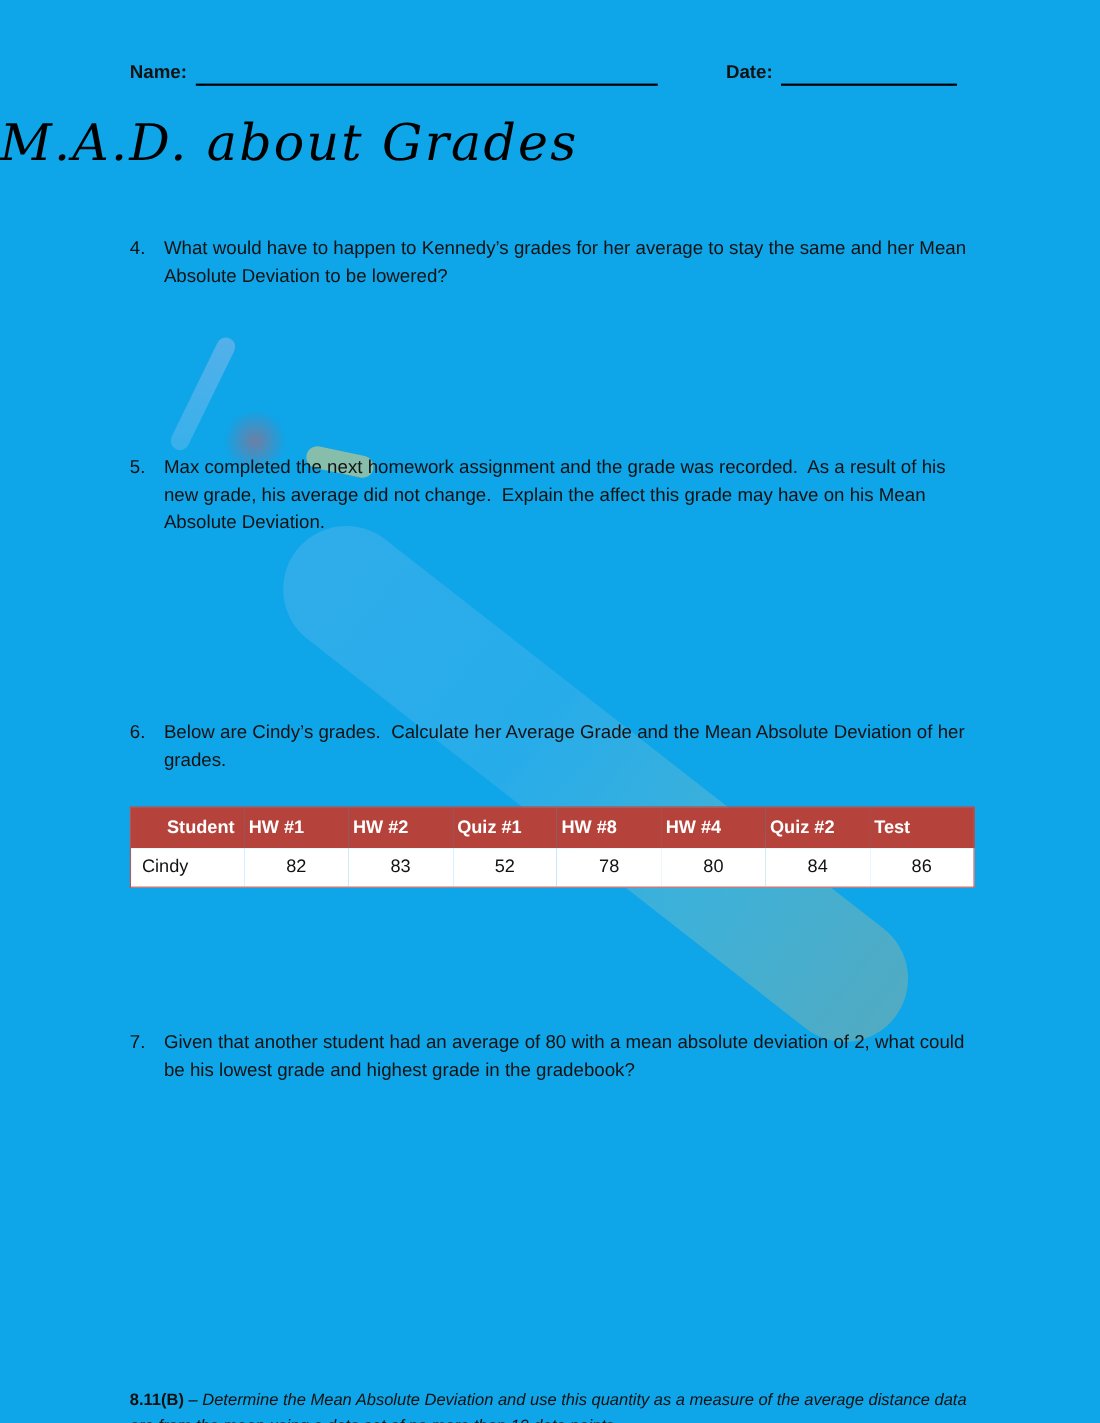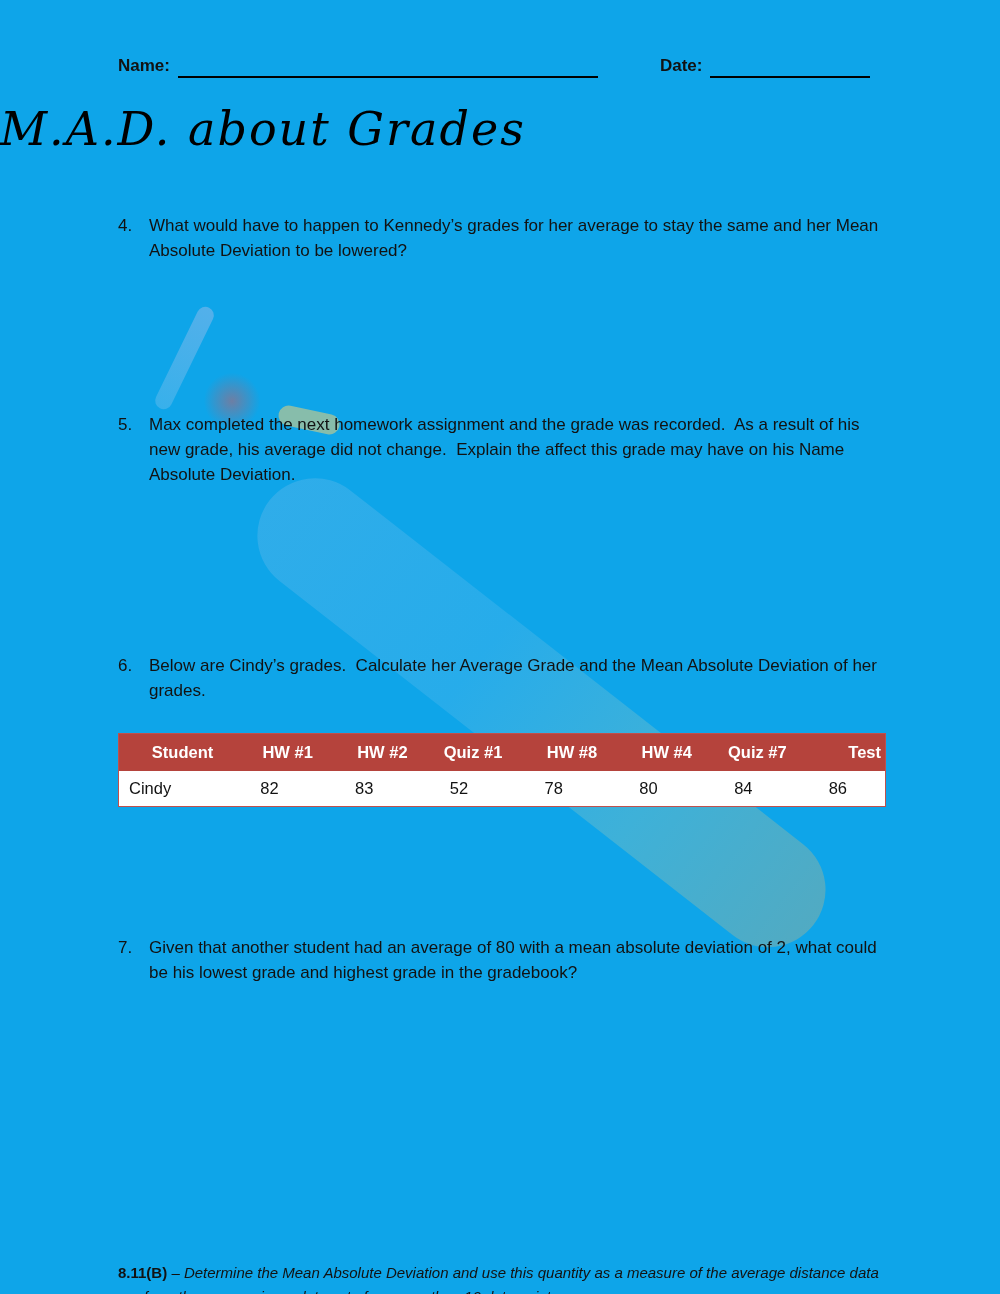--- a/index.html
+++ b/index.html
@@ -95,21 +95,21 @@
     border-collapse:collapse;
     table-layout:fixed;
     border:1px solid var(--table-border);
   }
   th{
     background:var(--table-header-bg);
     color:#ffffff;
     font-weight:bold;
     font-size:16.5px;
     padding:9px 4px;
-    text-align:right;
+    text-align:left;
   }
   th:first-child{width:13.5%;text-align:center;padding-left:28px;}
   td{
     font-size:16.5px;
     padding:8px 4px;
     text-align:center;
     background:#ffffff;
   }
   td:first-child{
     font-weight:normal;
@@ -145,39 +145,39 @@
 
   <h1 class="title">M.A.D. about Grades</h1>
 
   <div class="question q4">
     <span class="q-num">4.</span>
     <span class="q-text">What would have to happen to Kennedy’s grades for her average to stay the same and her Mean Absolute Deviation to be lowered?</span>
   </div>
 
   <div class="question q5">
     <span class="q-num">5.</span>
-    <span class="q-text">Max completed the next homework assignment and the grade was recorded.  As a result of his new grade, his average did not change.  Explain the affect this grade may have on his Name Absolute Deviation.</span>
+    <span class="q-text">Max completed the next homework assignment and the grade was recorded.  As a result of his new grade, his average did not change.  Explain the affect this grade may have on his Mean Absolute Deviation.</span>
   </div>
 
   <div class="question q6">
     <span class="q-num">6.</span>
     <span class="q-text">Below are Cindy’s grades.  Calculate her Average Grade and the Mean Absolute Deviation of her grades.</span>
   </div>
 
   <div class="grades-table-wrap">
     <table>
       <thead>
         <tr>
           <th>Student</th>
           <th>HW #1</th>
           <th>HW #2</th>
           <th>Quiz #1</th>
           <th>HW #8</th>
           <th>HW #4</th>
-          <th>Quiz #7</th>
+          <th>Quiz #2</th>
           <th>Test</th>
         </tr>
       </thead>
       <tbody>
         <tr>
           <td>Cindy</td>
           <td>82</td>
           <td>83</td>
           <td>52</td>
           <td>78</td>

